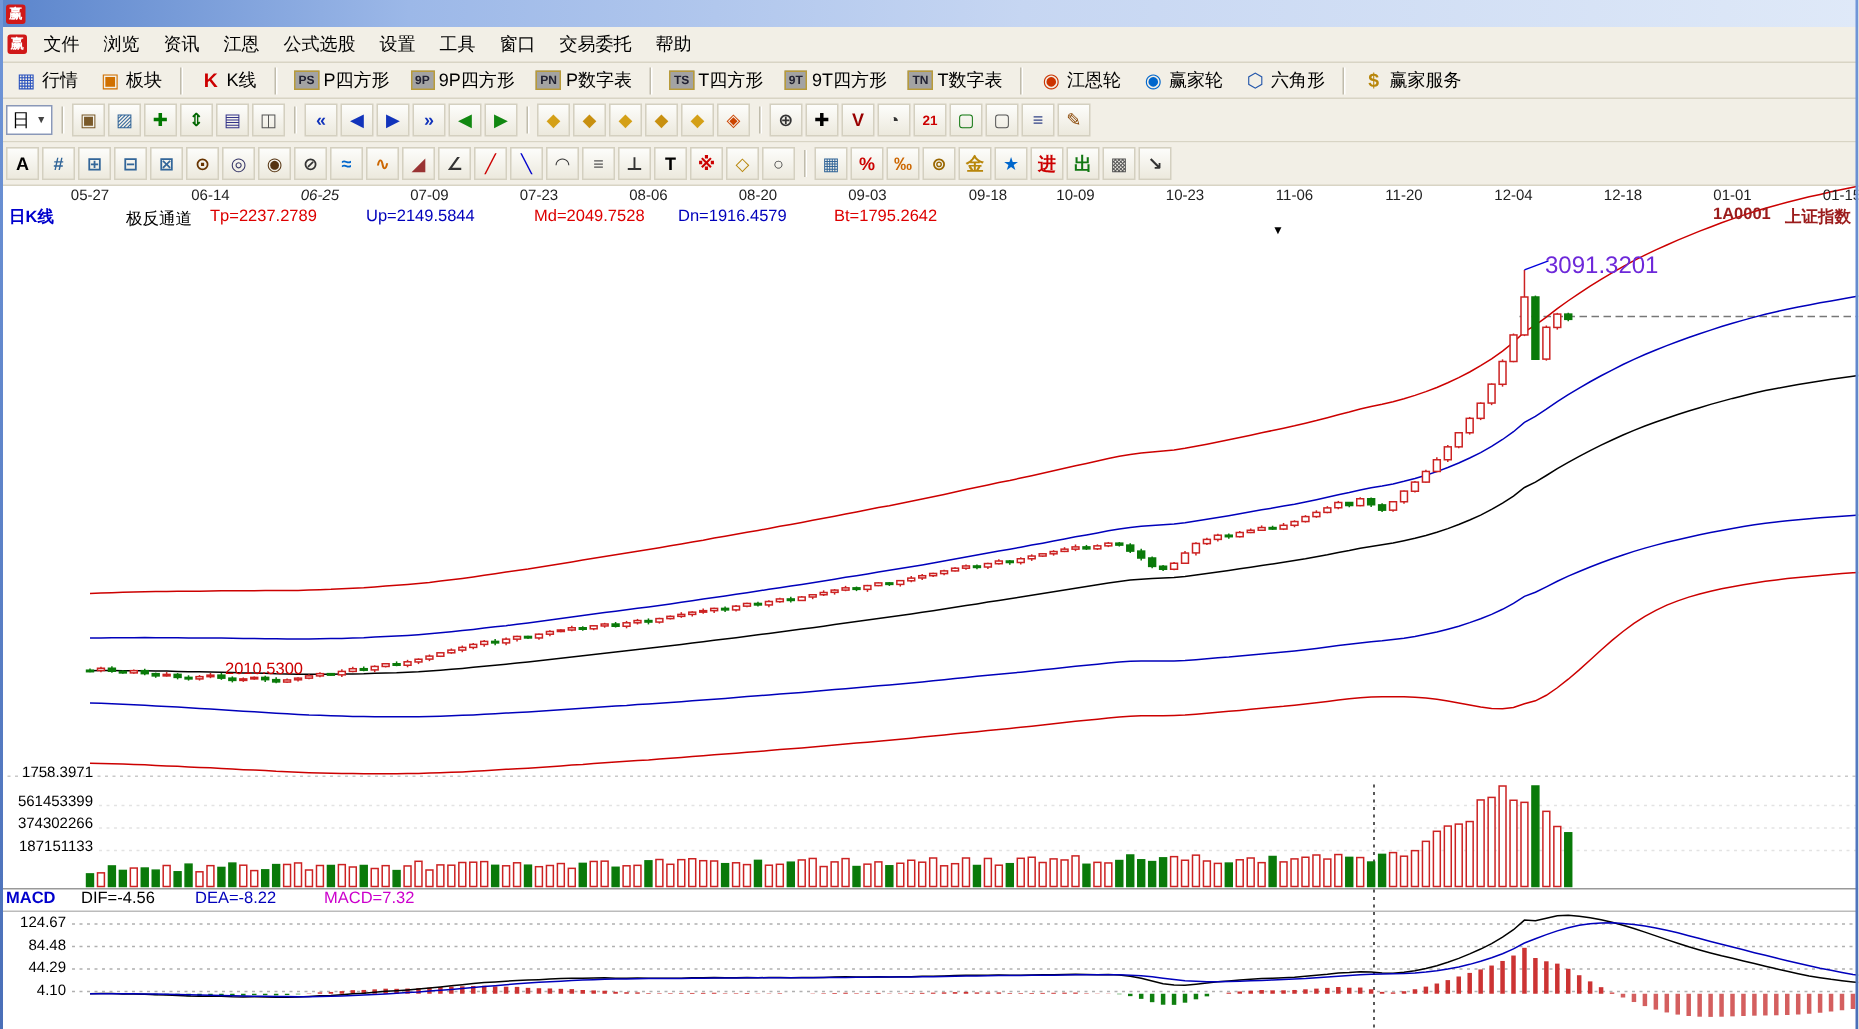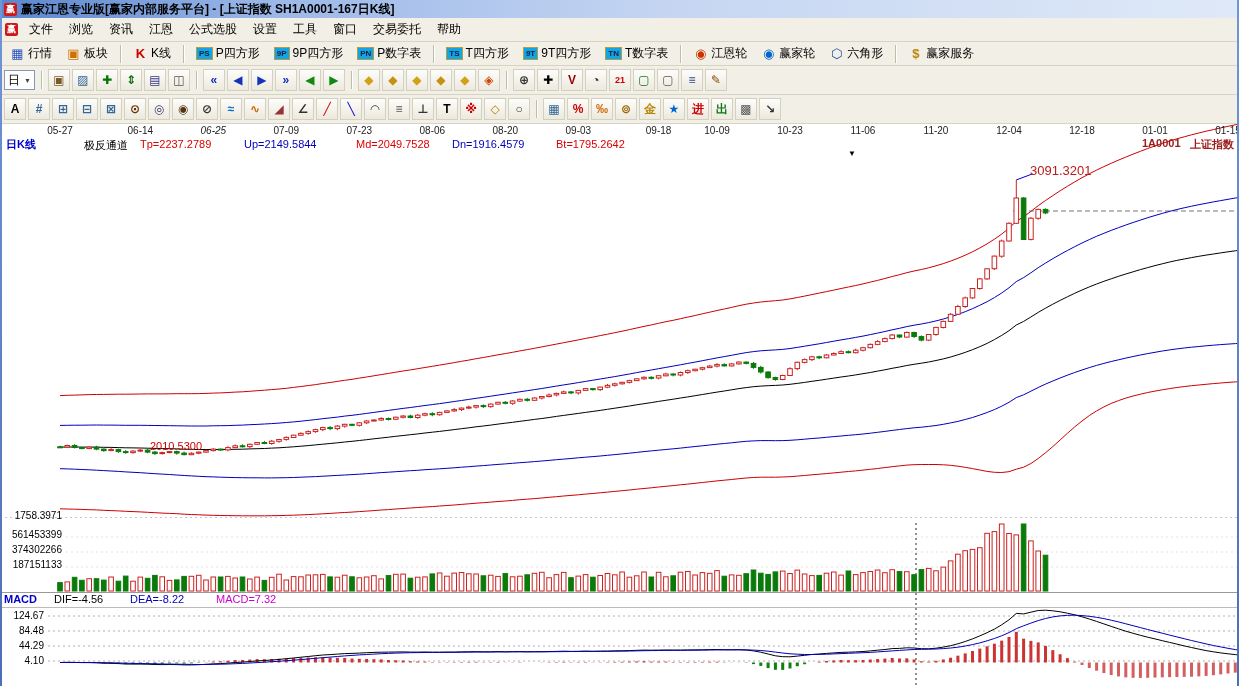--- a/index.html
+++ b/index.html
@@ -12,40 +12,39 @@
 .title{font-size:12px;font-weight:bold;color:#000;white-space:nowrap}
 .menubar{position:absolute;top:18px;left:0;right:0;height:24px;background:#f2efe6;border-bottom:1px solid #d8d4c4;display:flex;align-items:center;padding:0 5px;z-index:30}
 .menu-item{font-size:12px;color:#000;padding:3px 8px;cursor:default}
 .toolbar{position:absolute;left:0;right:0;background:#f2efe6;border-bottom:1px solid #d8d4c4;display:flex;align-items:center;padding:0 4px;gap:2px;z-index:30}
 .tb1{top:42px;height:24px}
 .tb2{top:66px;height:29px}
 .tb3{top:95px;height:29px}
 button{background:none;border:none;cursor:default;font-family:inherit}
 .tbtn{display:flex;align-items:center;gap:3px;padding:2px 5px;font-size:12px;color:#000;border:1px solid transparent}
 .tglyph{font-size:13px;width:15px;text-align:center;font-weight:bold}
-.ibadge{display:inline-block;background:#0ea5e9;border:1px solid #b89b3a;color:#223;font-size:8px;font-weight:bold;line-height:11px;padding:0 2px}
+.ibadge{display:inline-block;background:#a3a3a3;border:1px solid #b89b3a;color:#223;font-size:8px;font-weight:bold;line-height:11px;padding:0 2px}
 .ibtn{width:22px;height:22px;display:flex;align-items:center;justify-content:center;border:1px solid #d4d0c0;background:linear-gradient(#fdfdfb,#ece9dd);font-size:13px;padding:0}
 .iglyph{font-size:12px;font-weight:bold;line-height:1}
 .sep{width:1px;height:18px;background:#c0bcac;box-shadow:1px 0 0 #fff;margin:0 4px;flex:0 0 auto}
 .combo{display:flex;align-items:center;border:1px solid #8a98b8;background:#fff;height:20px;padding:0 3px;font-size:12px}
 .combo .arr{font-size:7px;color:#444;margin-left:4px}
 .chartbg{position:absolute;top:124px;left:0;right:0;bottom:0;background:#fff;z-index:1}
 svg.overlay{position:absolute;top:0;left:0;z-index:5;pointer-events:none}
 .lbl{position:absolute;font-size:11px;white-space:nowrap;z-index:10}
 .date-lbl{position:absolute;top:125px;font-size:10px;color:#222;transform:translateX(-50%);z-index:10;white-space:nowrap}
 .rnum{text-align:right;font-size:10px;color:#000}
 </style>
 </head>
 <body>
 
 <div class="screen">
 
   <div class="titlebar">
     <span class="logo">赢</span>
-    <span class="title">赢家江恩专业版[赢家内部服务平台] - [上证指数  SH1A0001-167日K线]</span>
   </div>
 
   <div class="menubar">
     <span class="logo" style="margin-right:3px">赢</span>
   <span class="menu-item">文件</span>
       <span class="menu-item">浏览</span>
       <span class="menu-item">资讯</span>
       <span class="menu-item">江恩</span>
       <span class="menu-item">公式选股</span>
       <span class="menu-item">设置</span>
@@ -904,21 +903,21 @@
   <div class="lbl" style="left:84px;top:138px;color:#000">极反通道</div>
   <div class="lbl" style="left: 140px; top: 138px; color: rgb(221, 0, 0);">Tp=2237.2789</div>
   <div class="lbl" style="left: 244px; top: 138px; color: rgb(0, 0, 187);">Up=2149.5844</div>
   <div class="lbl" style="left: 348px; top: 138px; color: rgb(221, 0, 0); margin-left: 8px;">Md=2049.7528</div>
   <div class="lbl" style="left: 452px; top: 138px; color: rgb(0, 0, 187);">Dn=1916.4579</div>
   <div class="lbl" style="left: 556px; top: 138px; color: rgb(221, 0, 0);">Bt=1795.2642</div>
   <div class="lbl" style="left:1142px;top:137px;color:#9b1c1c;font-weight:bold">1A0001</div>
   <div class="lbl" style="left:1190px;top:137px;color:#9b1c1c;font-weight:bold">上证指数</div>
   <div class="lbl" style="left:848px;top:149px;font-size:8px;color:#000">▼</div>
   <div class="lbl" style="left:150px;top:440px;color:#cc0000">2010.5300</div>
-  <div class="lbl" style="left:1030px;top:163px;color:#b91c1c;font-size:13px">3091.3201</div>
+  <div class="lbl" style="left:1030px;top:169px;color:#6d28d9;font-size:16px">3091.3201</div>
   <div class="lbl rnum" style="left:2px;top:510px;width:60px">1758.3971</div>
   <div class="lbl" style="left:4px;top:593px;color:#0000cc;font-weight:bold">MACD</div>
 
 <div class="date-lbl" style="left: 60px;">05-27</div>
     <div class="date-lbl" style="left: 140.3px;">06-14</div>
     <div class="date-lbl" style="left: 213.3px; font-style: italic;">06-25</div>
     <div class="date-lbl" style="left: 286.3px;">07-09</div>
     <div class="date-lbl" style="left: 359.3px;">07-23</div>
     <div class="date-lbl" style="left: 432.3px;">08-06</div>
     <div class="date-lbl" style="left: 505.3px;">08-20</div>

